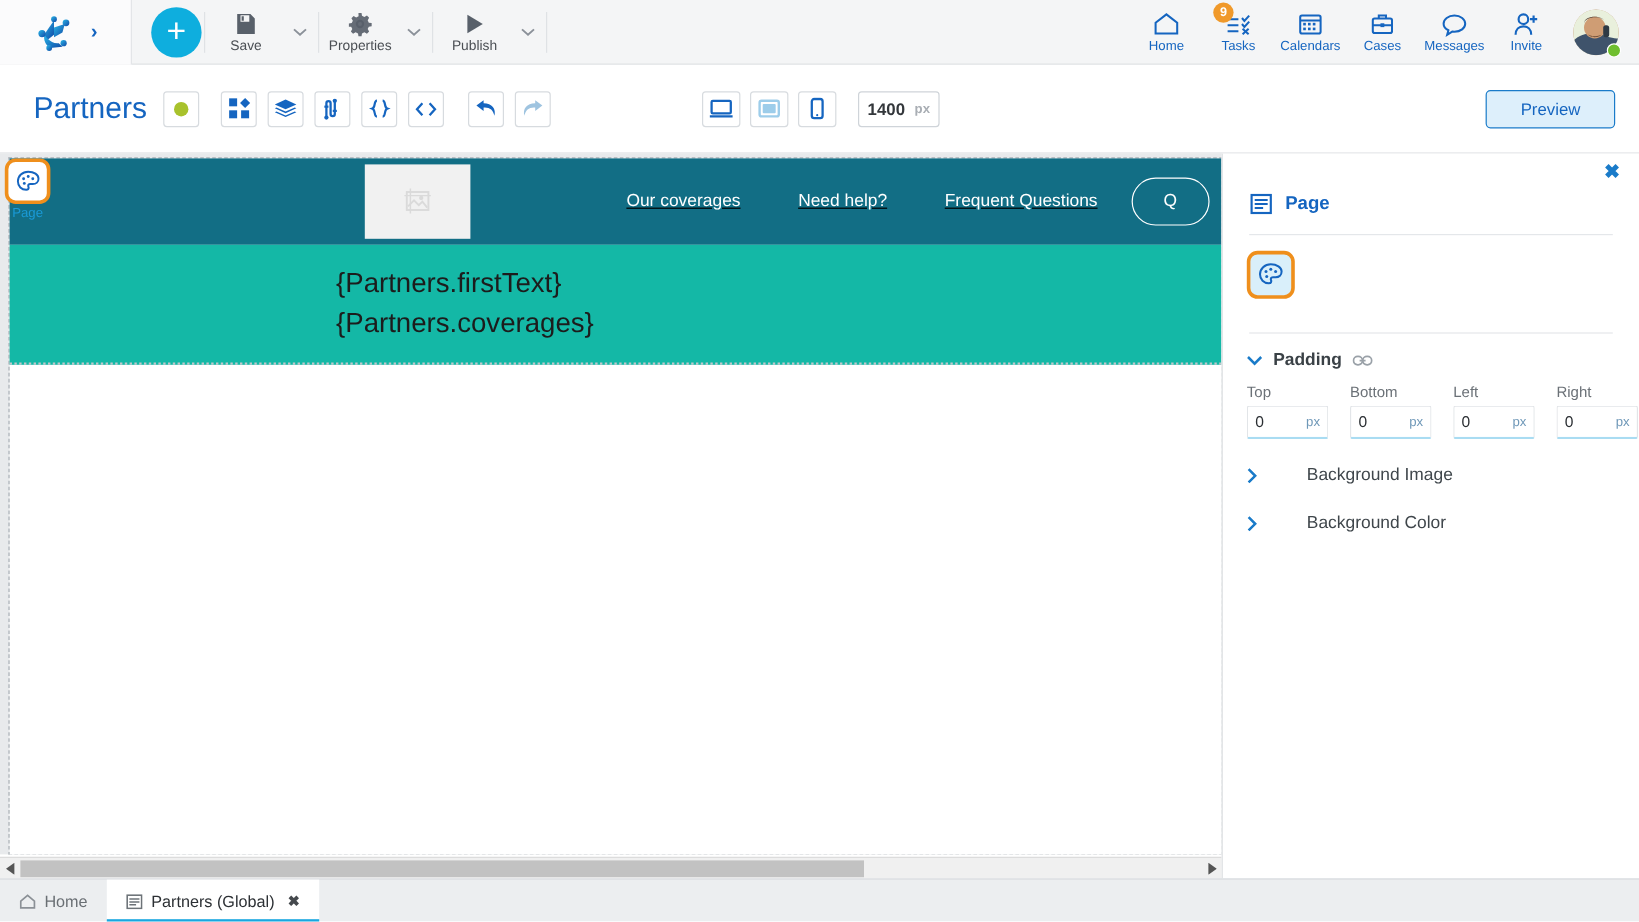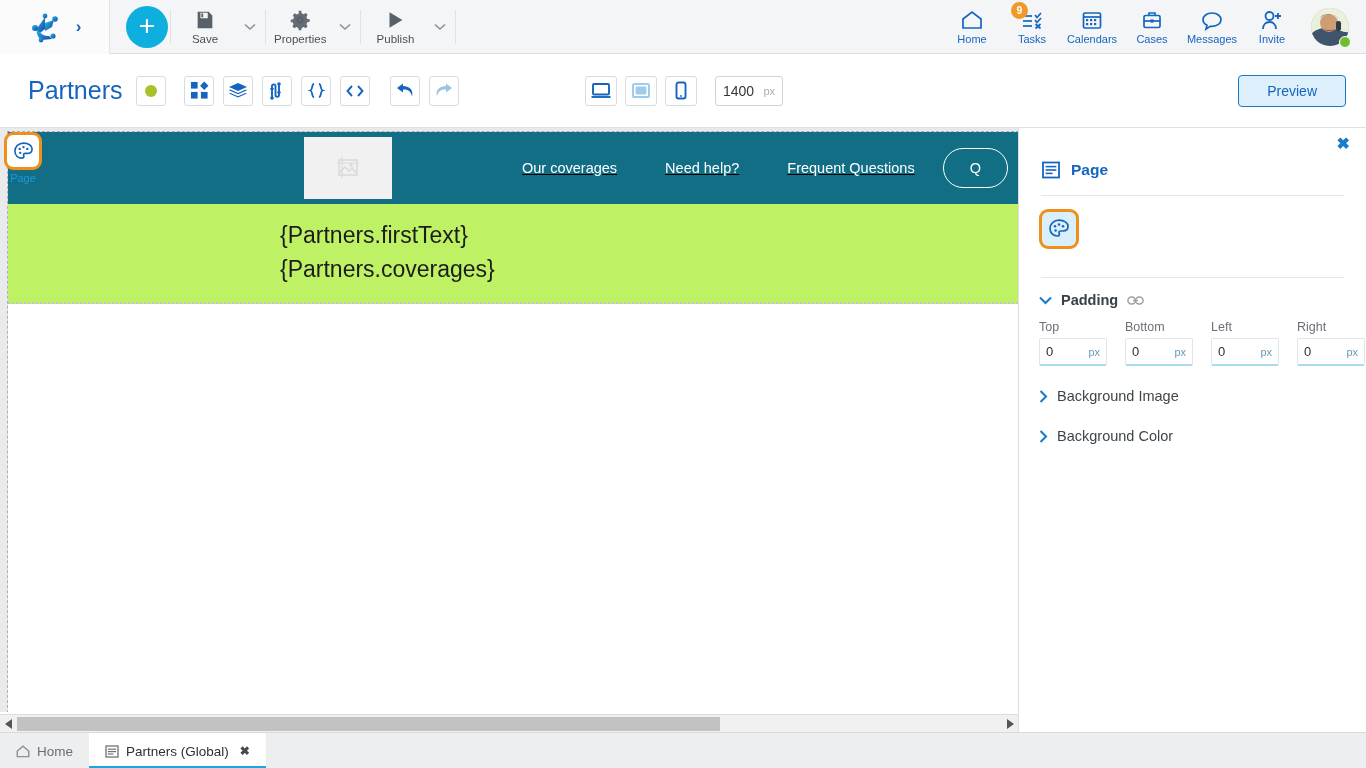--- a/index.html
+++ b/index.html
@@ -78,21 +78,21 @@
     margin-left: 14px; display:flex; align-items:center; justify-content:center; background:#fff; cursor:pointer;
   }
   .status-dot { width: 12px; height: 12px; border-radius: 50%; background: #a8c22c; }
   .ibtn {
     width: 30px; height: 30px; border: 1px solid #d7dbdf; border-radius: 3px; background: #fff;
     display: flex; align-items: center; justify-content: center; cursor: pointer; margin-left: 9px;
   }
   .ibtn.g1 { margin-left: 18px; }
   .ibtn.gapbig { margin-left: 20px; }
 
-  .device-group { position: absolute; left: 585px; display: flex; align-items: center; }
+  .device-group { position: absolute; left: 585px; display: flex; align-items: center; font-weight: bold; }
   .dev-btn {
     width: 32px; height: 30px; border: 1px solid #d7dbdf; border-radius: 3px; background: #fff;
     display:flex; align-items:center; justify-content:center; cursor:pointer; margin-right: 8px;
   }
   .width-field {
     width: 68px; height: 30px; border: 1px solid #cfd4d9; border-radius: 3px; background: #fff;
     display: flex; align-items: center; justify-content: space-between; padding: 0 7px;
     margin-left: 10px; cursor: text;
   }
   .width-field .val { font-size: 14px; color: #33373b; }
@@ -135,21 +135,21 @@
   }
   .hero .wave { position: absolute; bottom: -2px; left: 0; width: 100%; height: 70px; }
   .hero-kicker {
     position: absolute; top: 178px; left: 274px; color: #fff; font-size: 20.5px;
   }
   .hero-star { position: absolute; top: 172px; left: 650px; }
   .hero-head {
     position: absolute; top: 224px; left: 272px; color: #fff; font-size: 46px;
     font-weight: normal; line-height: 1.1;
   }
-  .body-sec { position: relative; background: #bef264; padding-top: 14px; }
+  .body-sec { position: relative; background: #14b8a6; padding-top: 14px; }
   .tokens { margin-left: 272px; font-size: 23px; color: #1c1c1c; line-height: 1.48; }
   .dotted-sep {
     margin-top: 16px; height: 0; border-top: 2px dotted #c3c7cb;
   }
 
   
   .page-badge {
     position: absolute; top: 132px; left: 4px; z-index: 40;
     display: flex; flex-direction: column; align-items: center;
   }
@@ -184,21 +184,21 @@
   .rp-tool-row { padding: 13px 0 13px 20px; }
   .rp-palette-chip {
     width: 40px; height: 40px; border-radius: 9px; background: #d9effa;
     border: 3px solid #ef8f1c; display: flex; align-items: center; justify-content: center;
     cursor: pointer;
   }
   .sect-row {
     display: flex; align-items: center; gap: 9px; padding: 14px 0 0 20px; cursor: pointer;
   }
   .sect-row .label { font-size: 14.5px; color: #3a4146; font-weight: bold; }
-  .sect-row.closed .label { font-weight: normal; color: #3f464b; }
+  .sect-row.closed .label { font-weight: normal; color: #3f464b; margin-left: 32px; }
   .pad-grid { display: flex; gap: 18px; padding: 12px 0 0 20px; }
   .pad-cell { width: 68px; }
   .pad-cell .cap { font-size: 12.5px; color: #6b7177; margin-bottom: 4px; }
   .pad-inp {
     height: 28px; border: 1px solid #e2e5e8; border-bottom: 2px solid #a9dcf2; border-radius: 2px;
     display: flex; align-items: center; justify-content: space-between; padding: 0 6px; cursor: text;
   }
   .pad-inp .v { font-size: 13px; color: #2b2f33; }
   .pad-inp .u { font-size: 11px; color: #6f98b8; }
 

